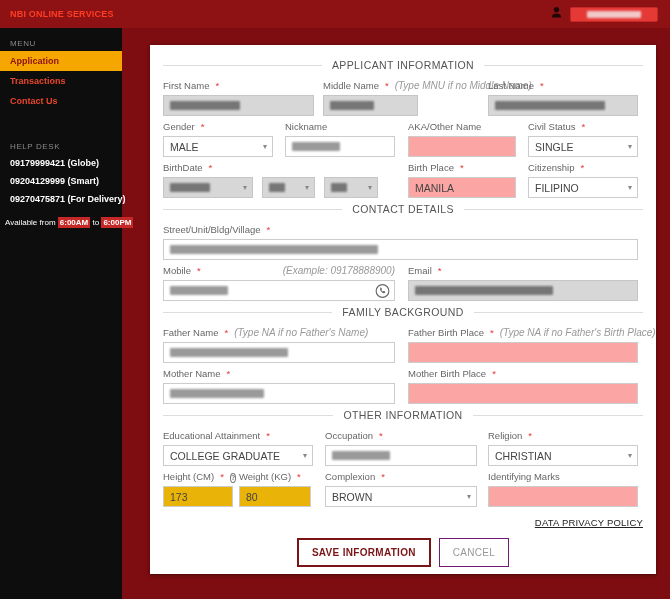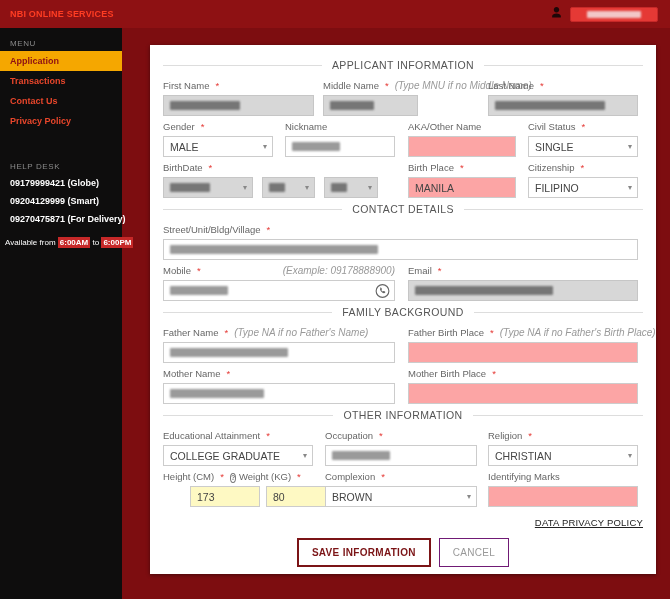--- a/index.html
+++ b/index.html
@@ -34,21 +34,21 @@
   .section-title .txt { color:#555555; font-size:10.5px; letter-spacing:.4px; margin:0 10px; white-space:nowrap; }
 
   .row { display:flex; margin-bottom:5px; }
   .fld { display:flex; flex-direction:column; }
   .lbl { font-size:9.5px; color:#666666; margin-bottom:4px; height:11px; display:flex; align-items:baseline; gap:6px; white-space:nowrap; }
   .req { color:#e53935; }
   .hint { font-style:italic; color:#999999; font-size:10px; }
   .hint.push { margin-left:auto; }
 
   .tbox { height:21px; width:100%; border:1px solid #cccccc; background:#fca5a5; padding:0 6px; font-size:10.5px; color:#444444; font-family:inherit; }
-  .tbox.autofill { background:#fef9c3;margin-left:27px; }
+  .tbox.autofill { background:#eab308; }
   .input { height:21px; width:100%; border:1px solid #cccccc; background:#ffffff; padding:0 6px; display:flex; align-items:center; position:relative; }
   .select { height:21px; width:100%; border:1px solid #cccccc; background:#ffffff; padding:0 5px 0 6px; display:flex; align-items:center; cursor:pointer; }
   .sel-val { font-size:10.5px; color:#444444; white-space:nowrap; overflow:hidden; }
   .chev { margin-left:auto; color:#888888; font-size:8px; padding-left:4px; }
   .disabled { background:#d7d7d7; border-color:#c6c6c6; }
 
   .redact { display:block; height:9px; border-radius:1px; background:#9a9a9a; filter:blur(1.3px); }
   .disabled .redact { background:#767676; }
   .user-btn .redact { background:#f2c7c7; height:7px; }
 
@@ -82,21 +82,20 @@
         <span class="redact" style="width:54px"></span>
       </button>
   </div>
 </div>
 
 <div class="sidebar">
   <div class="side-heading">MENU</div>
   <div class="menu-item active"><span>Application</span></div>
   <div class="menu-item"><span>Transactions</span></div>
   <div class="menu-item"><span>Contact Us</span></div>
-  <div class="menu-item"><span>Privacy Policy</span></div>
 
   <div class="side-heading help-heading">HELP DESK</div>
   <div class="phone">09179999421 (Globe)</div>
   <div class="phone">09204129999 (Smart)</div>
   <div class="phone">09270475871 (For Delivery)</div>
 
   <div class="availability">
     <span>Available from</span>
     <span class="time">6:00AM</span>
     <span>to</span>

